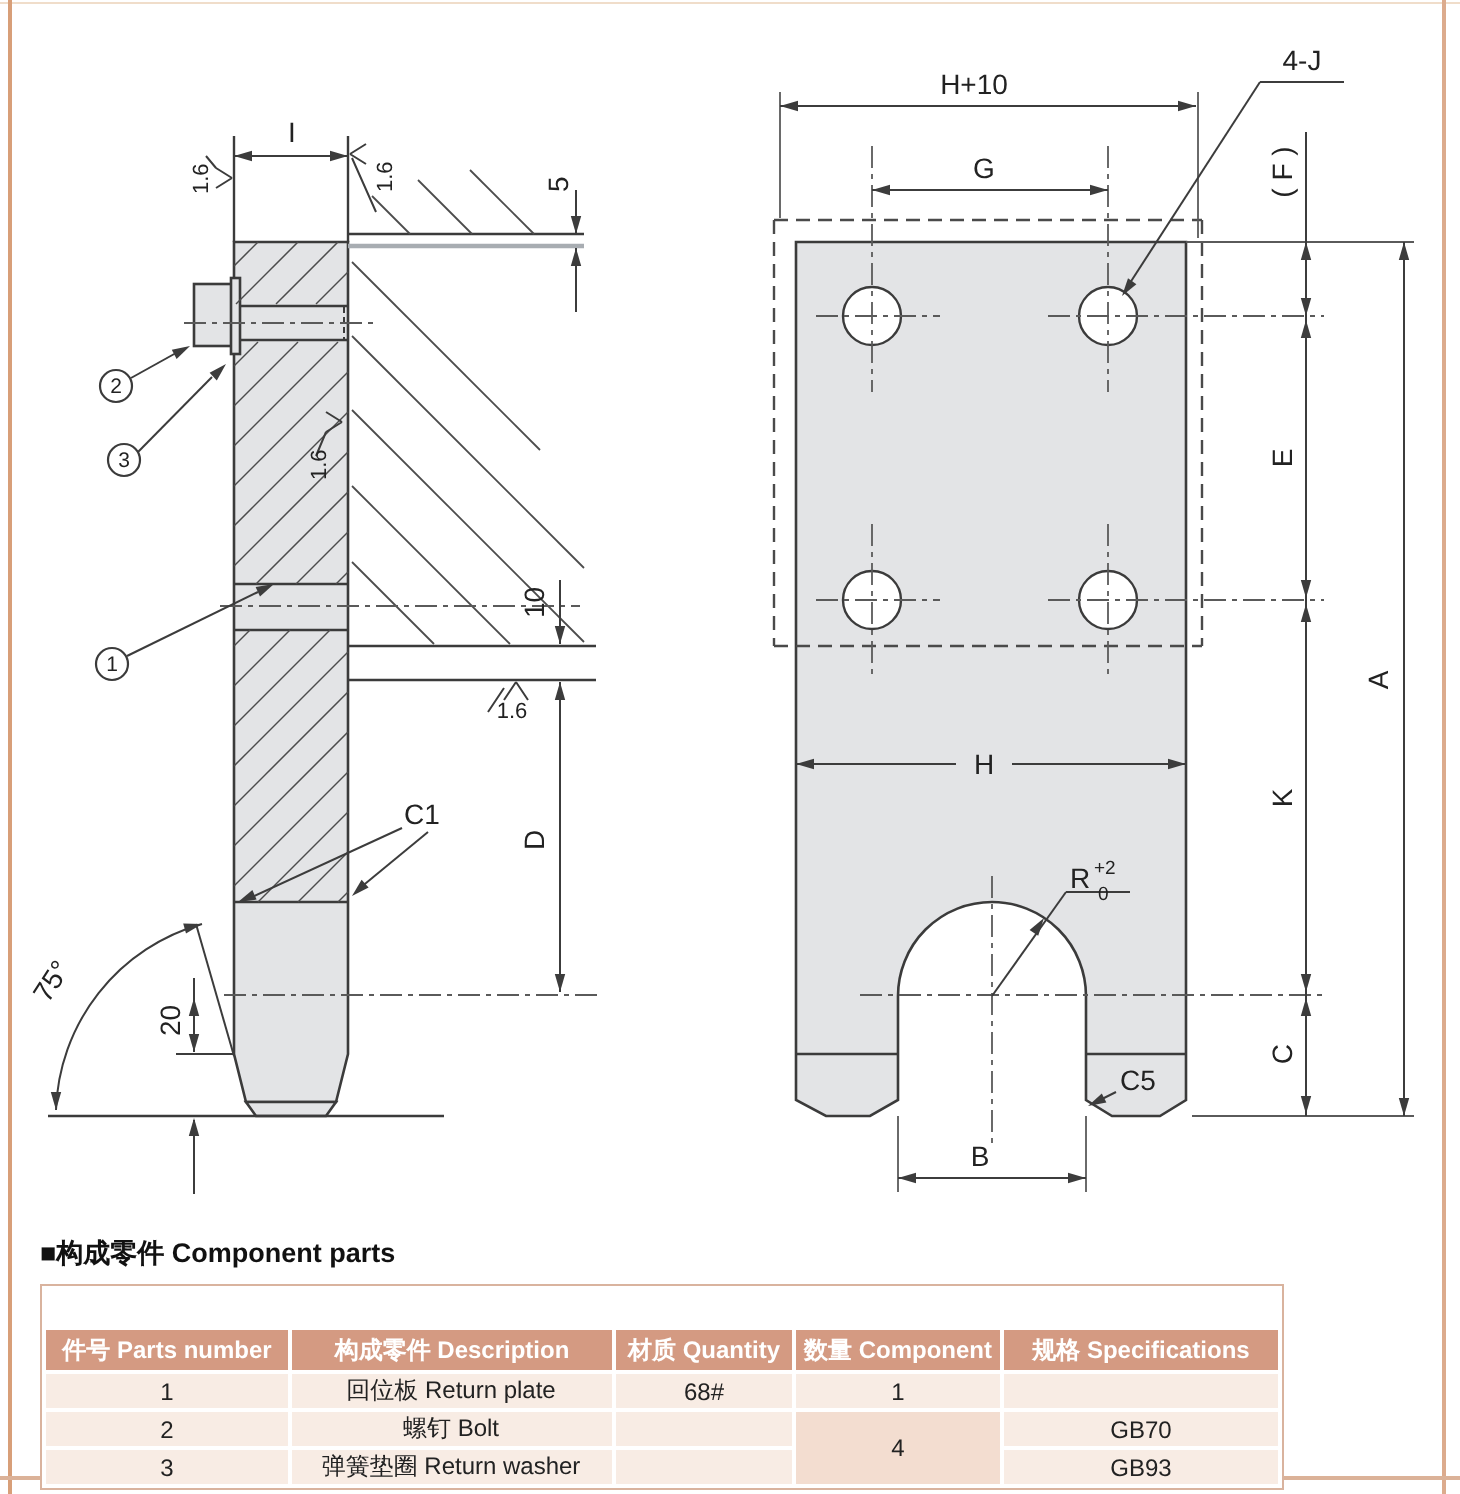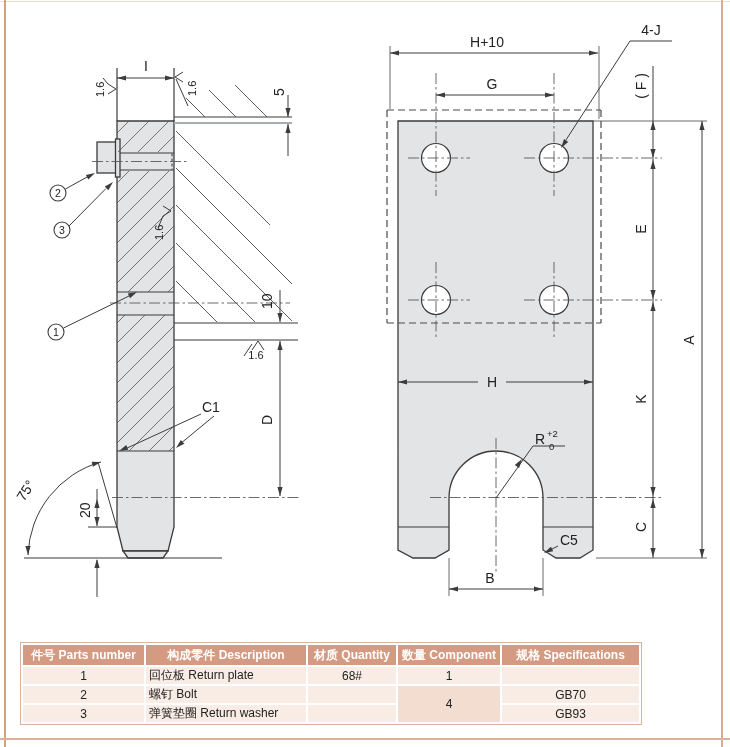--- a/index.html
+++ b/index.html
@@ -21,26 +21,26 @@
   .cl{stroke:#5a5a5a;stroke-width:0.9;fill:none;stroke-dasharray:11 3 2.5 3;}
   .ph{stroke:#4a4a4a;stroke-width:1.2;fill:none;stroke-dasharray:7 4;}
   .hd{stroke:#3b3b3b;stroke-width:1;stroke-dasharray:3 2;fill:none;}
   .hatch line{stroke:#4c4c4c;stroke-width:0.75;}
   .hatch2 line{stroke:#4c4c4c;stroke-width:0.9;}
   .arr{fill:#3c3c3c;stroke:none;}
   .rough{stroke:#3c3c3c;stroke-width:1;fill:none;}
   
   .tbl-title{position:absolute;left:20px;top:618px;font-size:13.5px;font-weight:bold;color:#111;}
   .tbl-wrap{position:absolute;left:20px;top:642px;border:1px solid #d9b39e;background:#ffffff;}
-  table.parts{border-collapse:separate;border-spacing:2px;background:#fff;}
+  table.parts{border-collapse:separate;border-spacing:2px;background:#fff;margin-top:20px;}
   table.parts th{background:#d49a82;color:#fff;font-size:12px;font-weight:bold;
                  height:20px;padding:0 4px;white-space:nowrap;text-align:center;}
   table.parts td{background:#f8ece4;color:#222;font-size:12px;height:17px;
                  padding:0 4px;text-align:center;white-space:nowrap;}
-  table.parts td.left{text-align:left;padding-left:3px;}
+  table.parts td.left{text-align:center;padding-left:3px;}
   table.parts td.qty{background:#f3ddd0;}
 </style>
 </head>
 <body>
 
 <div class="page">
   <div class="frame top"></div>
   <div class="frame left"></div>
   <div class="frame right"></div>
   <div class="frame bottom"></div>
@@ -290,20 +290,21 @@
         <text x="549" y="450" font-size="9.5">0</text>
       </g>
 
       <text class="dt" x="560" y="545">C5</text>
       <line class="dim" x1="558" y1="546" x2="551" y2="549.5"></line>
       <polygon class="arr" points="544,553 550.9,546.7 553.2,551.3"></polygon>
     </g>
   </svg>
 
   
+  <div class="tbl-title">■构成零件 Component parts</div>
 
   <div class="tbl-wrap">
     <table class="parts">
       <colgroup>
         <col style="width:121px">
           <col style="width:160px">
           <col style="width:88px">
         <col style="width:90px">
           <col style="width:137px">
       </colgroup>

